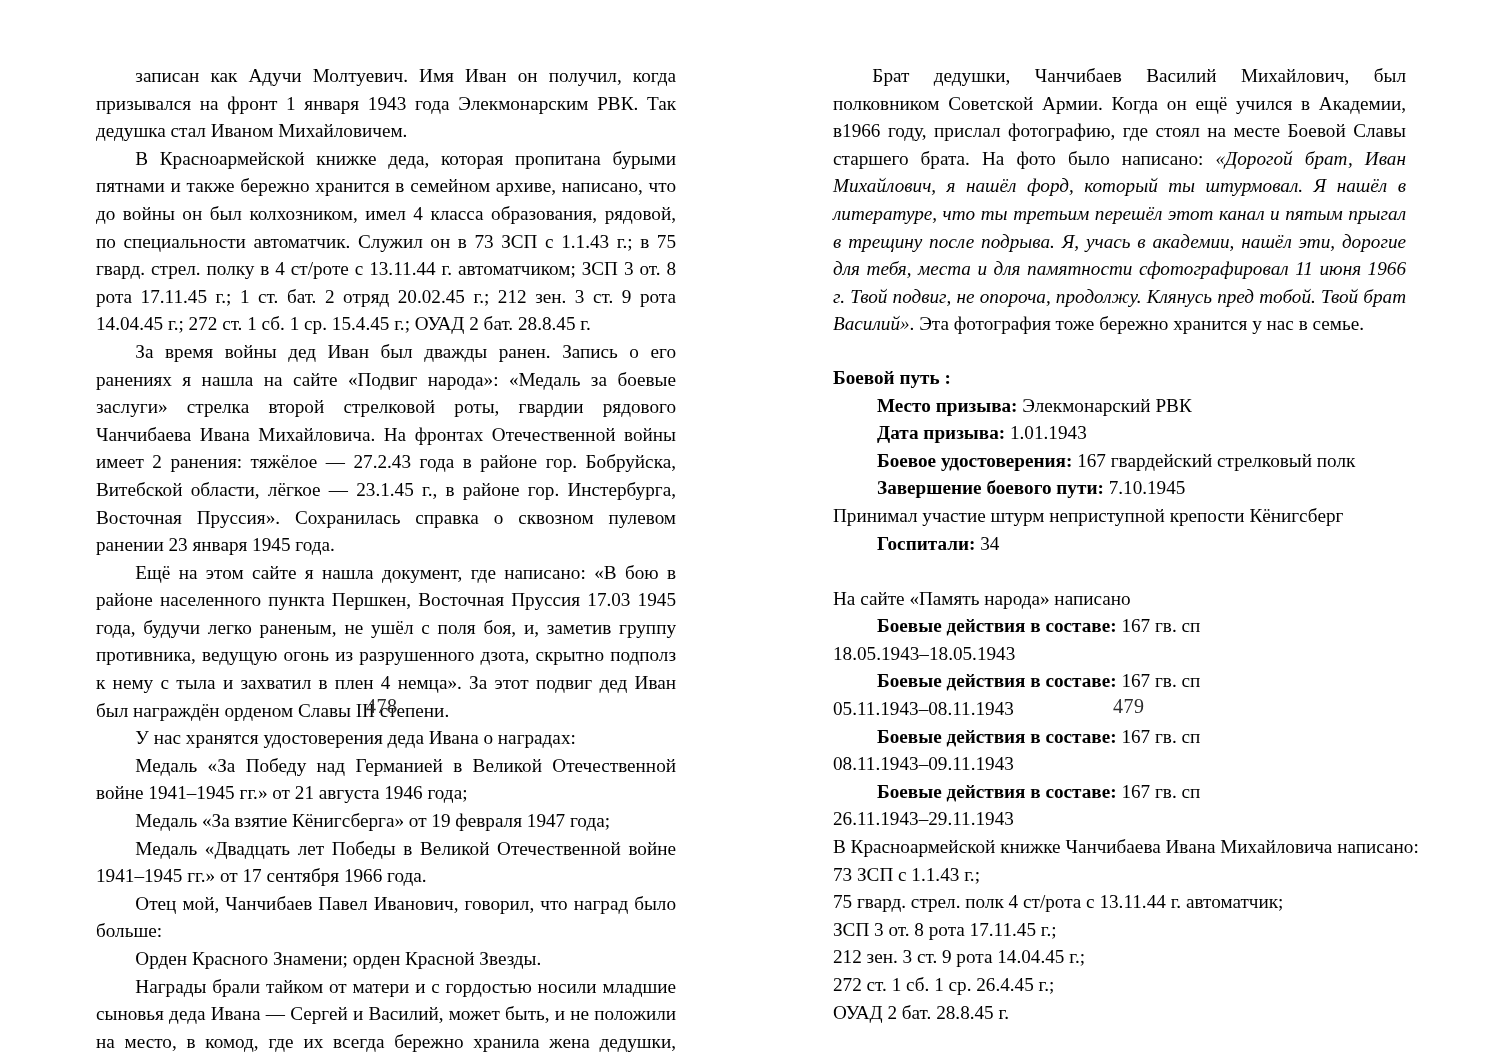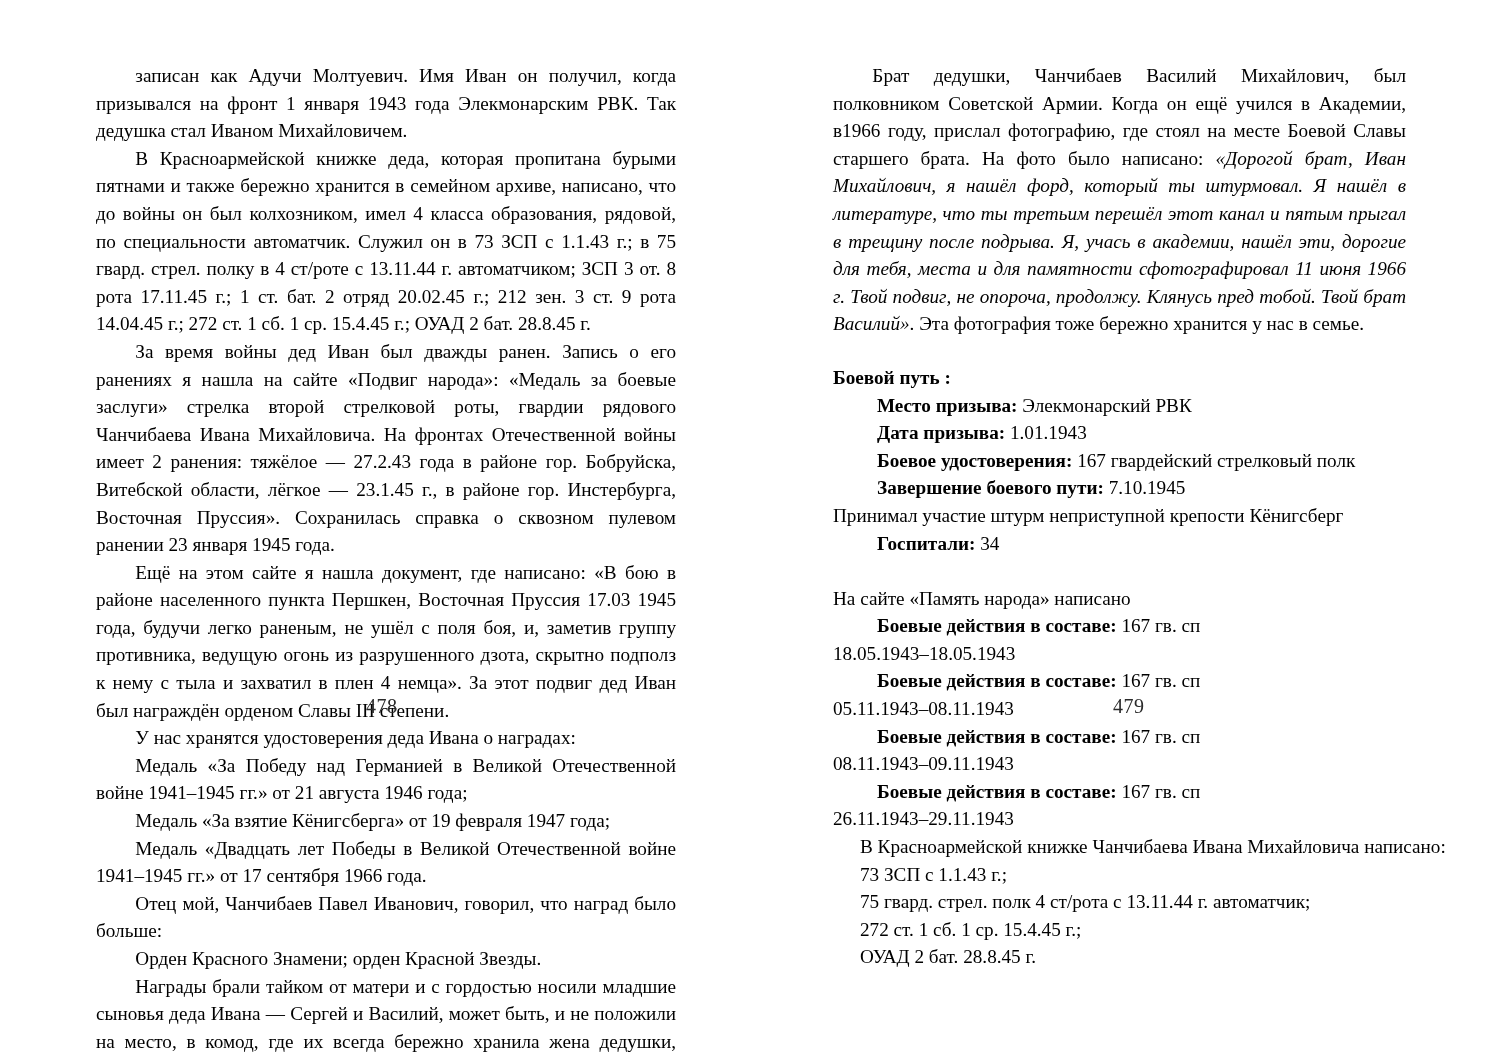--- a/index.html
+++ b/index.html
@@ -61,21 +61,20 @@
   .record-line {
     text-indent: 0;
     margin: 0;
     text-align: left;
     white-space: nowrap;
   }
   .gap-before { margin-top: 27.6px; }
 
   .list-block {
     text-align: left;
-    margin-left: 27px;
   }
   .list-line {
     text-indent: 0;
     margin: 0;
     text-align: left;
     white-space: nowrap;
   }
 
   .folio {
     position: absolute;
@@ -181,21 +180,23 @@
         </div>
         <div class="record-line">26.11.1943–29.11.1943</div>
       </div>
 
       <div class="list-block">
 
         <div class="list-line">В Красноармейской книжке Чанчибаева Ивана Михайловича написано:</div>
 
         <div class="list-line">73 ЗСП с 1.1.43 г.;</div>
         <div class="list-line">75 гвард. стрел. полк 4 ст/рота с 13.11.44 г. автоматчик;</div>
-        <div class="list-line">272 ст. 1 сб. 1 ср. 15.4.45 г.;</div>
+        <div class="list-line">ЗСП 3 от. 8 рота 17.11.45 г.;</div>
+        <div class="list-line">212 зен. 3 ст. 9 рота 14.04.45 г.;</div>
+        <div class="list-line">272 ст. 1 сб. 1 ср. 26.4.45 г.;</div>
         <div class="list-line">ОУАД 2 бат. 28.8.45 г.</div>
       </div>
 
     </div>
 
     <div class="folio">479</div>
   </div>
 
 </div>
 

